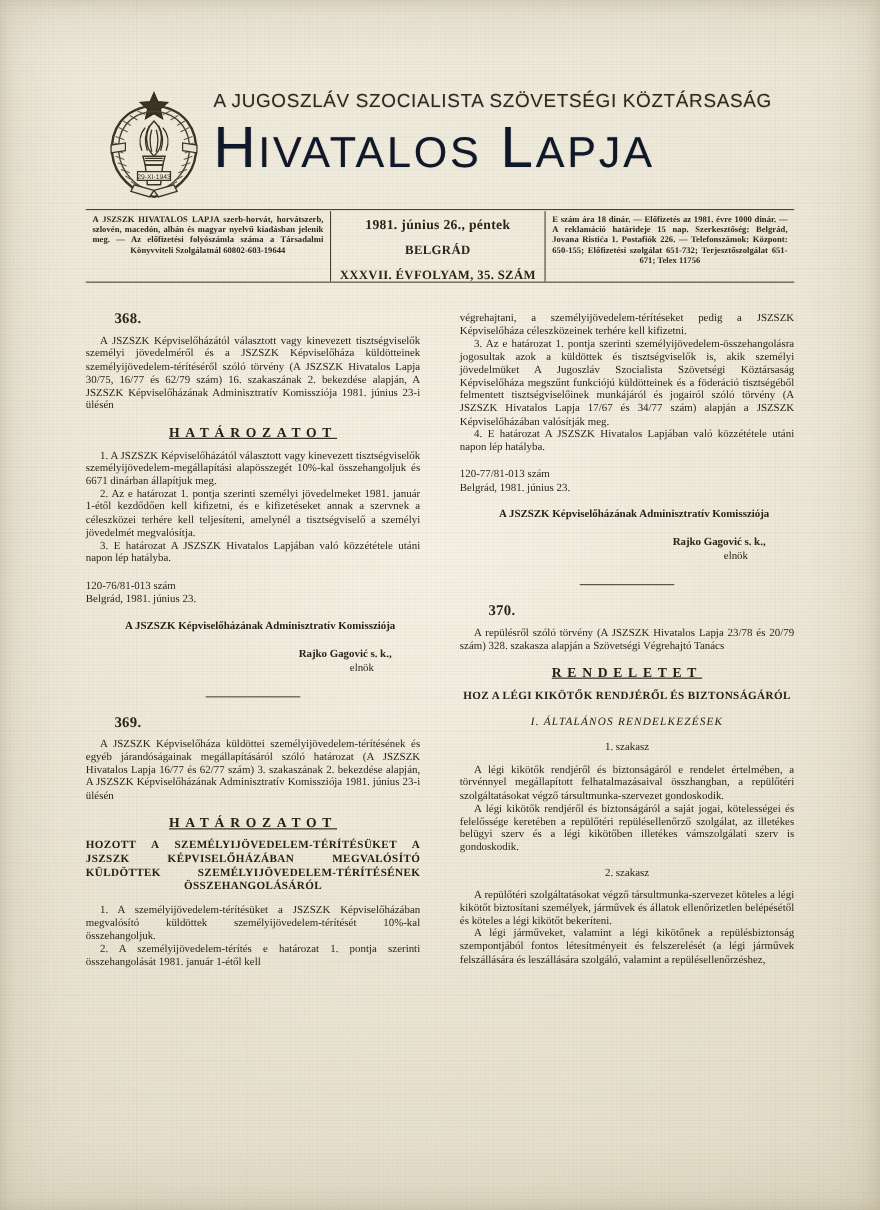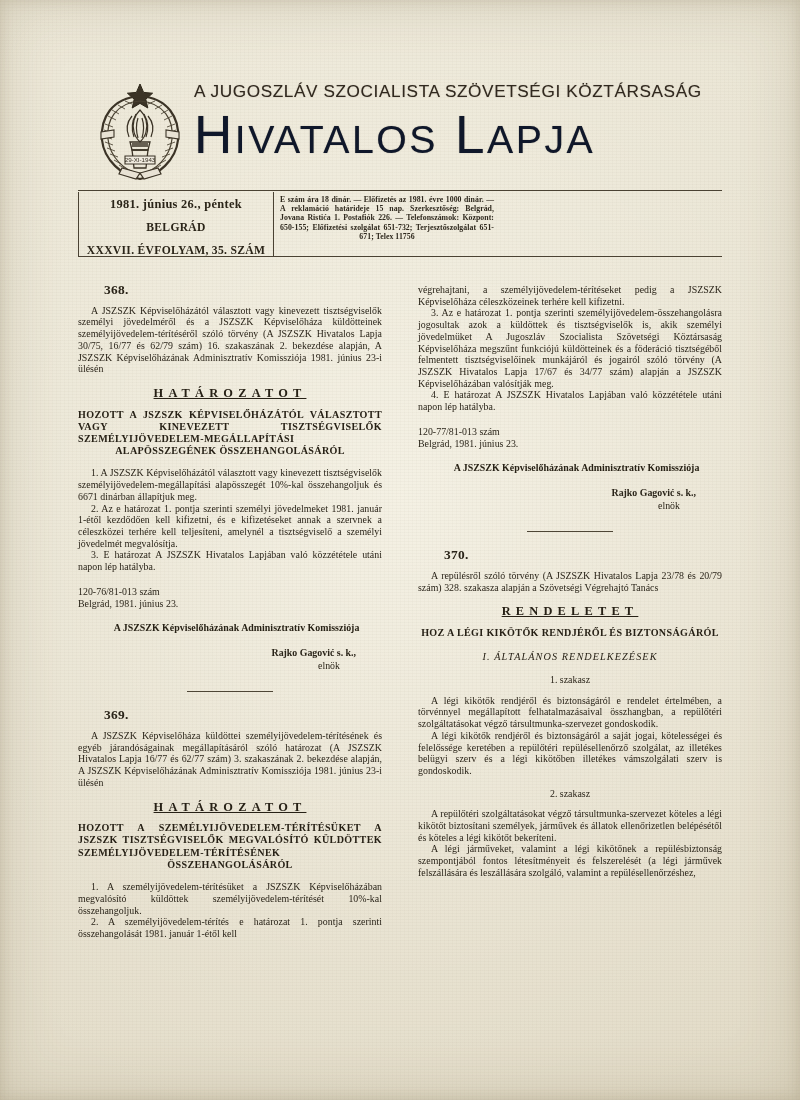--- a/index.html
+++ b/index.html
@@ -303,41 +303,43 @@
       <div class="kicker">A JUGOSZLÁV SZOCIALISTA SZÖVETSÉGI KÖZTÁRSASÁG</div>
       <div class="wordmark">
         <span>H</span><span class="sc">IVATALOS</span>&nbsp;<span>L</span><span class="sc">APJA</span>
       </div>
     </div>
   </div>
 
   <div class="rule-top"></div>
 
   <div class="infobar">
+    <div class="info-cell info-left">
+      <p>A JSZSZK HIVATALOS LAPJA szerb-horvát, horvátszerb, szlovén, macedón, albán és magyar nyelvű kiadásban jelenik meg. — Az előfizetési folyószámla száma a Társadalmi Könyvviteli Szolgálatnál 60802-603-19644</p>
+    </div>
     <div class="info-cell info-center">
       <div class="line ic-date">1981. június 26., péntek</div>
       <div class="line ic-city">BELGRÁD</div>
       <div class="line ic-issue">XXXVII. ÉVFOLYAM, 35. SZÁM</div>
     </div>
     <div class="info-cell info-right">
       <p>E szám ára 18 dinár. — Előfizetés az 1981. évre 1000 dinár. — A reklamáció határideje 15 nap. Szerkesztőség: Belgrád, Jovana Ristića 1. Postafiók 226. — Telefonszámok: Központ: 650-155; Előfizetési szolgálat 651-732; Terjesztőszolgálat 651-671; Telex 11756</p>
     </div>
   </div>
 
   <div class="rule-bottom"></div>
 
   <div class="columns">
 
     <div class="col">
 
       <div class="art-num">368.</div>
       <p>A JSZSZK Képviselőházától választott vagy kinevezett tisztségviselők személyi jövedelméről és a JSZSZK Képviselőháza küldötteinek személyijövedelem-térítéséről szóló törvény (A JSZSZK Hivatalos Lapja 30/75, 16/77 és 62/79 szám) 16. szakaszának 2. bekezdése alapján, A JSZSZK Képviselőházának Adminisztratív Komissziója 1981. június 23-i ülésén</p>
 
       <div class="doctype">HATÁROZATOT</div>
-      <div class="doctitle">HOZOTT A JSZSZK KÉPVISELŐHÁZÁTÓL VÁLASZTOTT VAGY KINEVEZETT TISZTSÉGVISELŐK SZEMÉLYIJÖVEDELEM-MEGÁLLAPÍTÁSI ALAPÖSSZEGÉNEK ÖSSZEHANGOLÁSÁRÓL</div>
 
       <p>1. A JSZSZK Képviselőházától választott vagy kinevezett tisztségviselők személyijövedelem-megállapítási alapösszegét 10%-kal összehangoljuk és 6671 dinárban állapítjuk meg.</p>
       <p>2. Az e határozat 1. pontja szerinti személyi jövedelmeket 1981. január 1-étől kezdődően kell kifizetni, és e kifizetéseket annak a szervnek a céleszközei terhére kell teljesíteni, amelynél a tisztségviselő a személyi jövedelmét megvalósítja.</p>
       <p>3. E határozat A JSZSZK Hivatalos Lapjában való közzététele utáni napon lép hatályba.</p>
 
       <div class="gap-m"></div>
       <p class="refline noindent">120-76/81-013 szám</p>
       <p class="refline noindent">Belgrád, 1981. június 23.</p>
 
       <div class="gap-m"></div>
@@ -347,21 +349,21 @@
         <span class="name">Rajko Gagović s. k.,</span>
         <span class="role">elnök</span>
       </div>
 
       <div class="divider"></div>
 
       <div class="art-num">369.</div>
       <p>A JSZSZK Képviselőháza küldöttei személyijövedelem-térítésének és egyéb járandóságainak megállapításáról szóló határozat (A JSZSZK Hivatalos Lapja 16/77 és 62/77 szám) 3. szakaszának 2. bekezdése alapján, A JSZSZK Képviselőházának Adminisztratív Komissziója 1981. június 23-i ülésén</p>
 
       <div class="doctype">HATÁROZATOT</div>
-      <div class="doctitle">HOZOTT A SZEMÉLYIJÖVEDELEM-TÉRÍTÉSÜKET A JSZSZK TISZTSÉGVISELŐK MEGVALÓSÍTÓ KÜLDÖTTEK SZEMÉLYIJÖVEDELEM-TÉRÍTÉSÉNEK ÖSSZEHANGOLÁSÁRÓL</div>
+      <div class="doctitle">HOZOTT A SZEMÉLYIJÖVEDELEM-TÉRÍTÉSÜKET A JSZSZK KÉPVISELŐHÁZÁBAN MEGVALÓSÍTÓ KÜLDÖTTEK SZEMÉLYIJÖVEDELEM-TÉRÍTÉSÉNEK ÖSSZEHANGOLÁSÁRÓL</div>
 
       <p>1. A személyijövedelem-térítésüket a JSZSZK Képviselőházában megvalósító küldöttek személyijövedelem-térítését 10%-kal összehangoljuk.</p>
       <p>2. A személyijövedelem-térítés e határozat 1. pontja szerinti összehangolását 1981. január 1-étől kell</p>
     </div>
 
     <div class="col">
 
       <p class="noindent">végrehajtani, a személyijövedelem-térítéseket pedig a JSZSZK Képviselőháza céleszközeinek terhére kell kifizetni.</p>
       <p>3. Az e határozat 1. pontja szerinti személyijövedelem-összehangolásra jogosultak azok a küldöttek és tisztségviselők is, akik személyi jövedelmüket A Jugoszláv Szocialista Szövetségi Köztársaság Képviselőháza megszűnt funkciójú küldötteinek és a föderáció tisztségéből felmentett tisztségviselőinek munkájáról és jogairól szóló törvény (A JSZSZK Hivatalos Lapja 17/67 és 34/77 szám) alapján a JSZSZK Képviselőházában valósítják meg.</p>
       <p>4. E határozat A JSZSZK Hivatalos Lapjában való közzététele utáni napon lép hatályba.</p>

